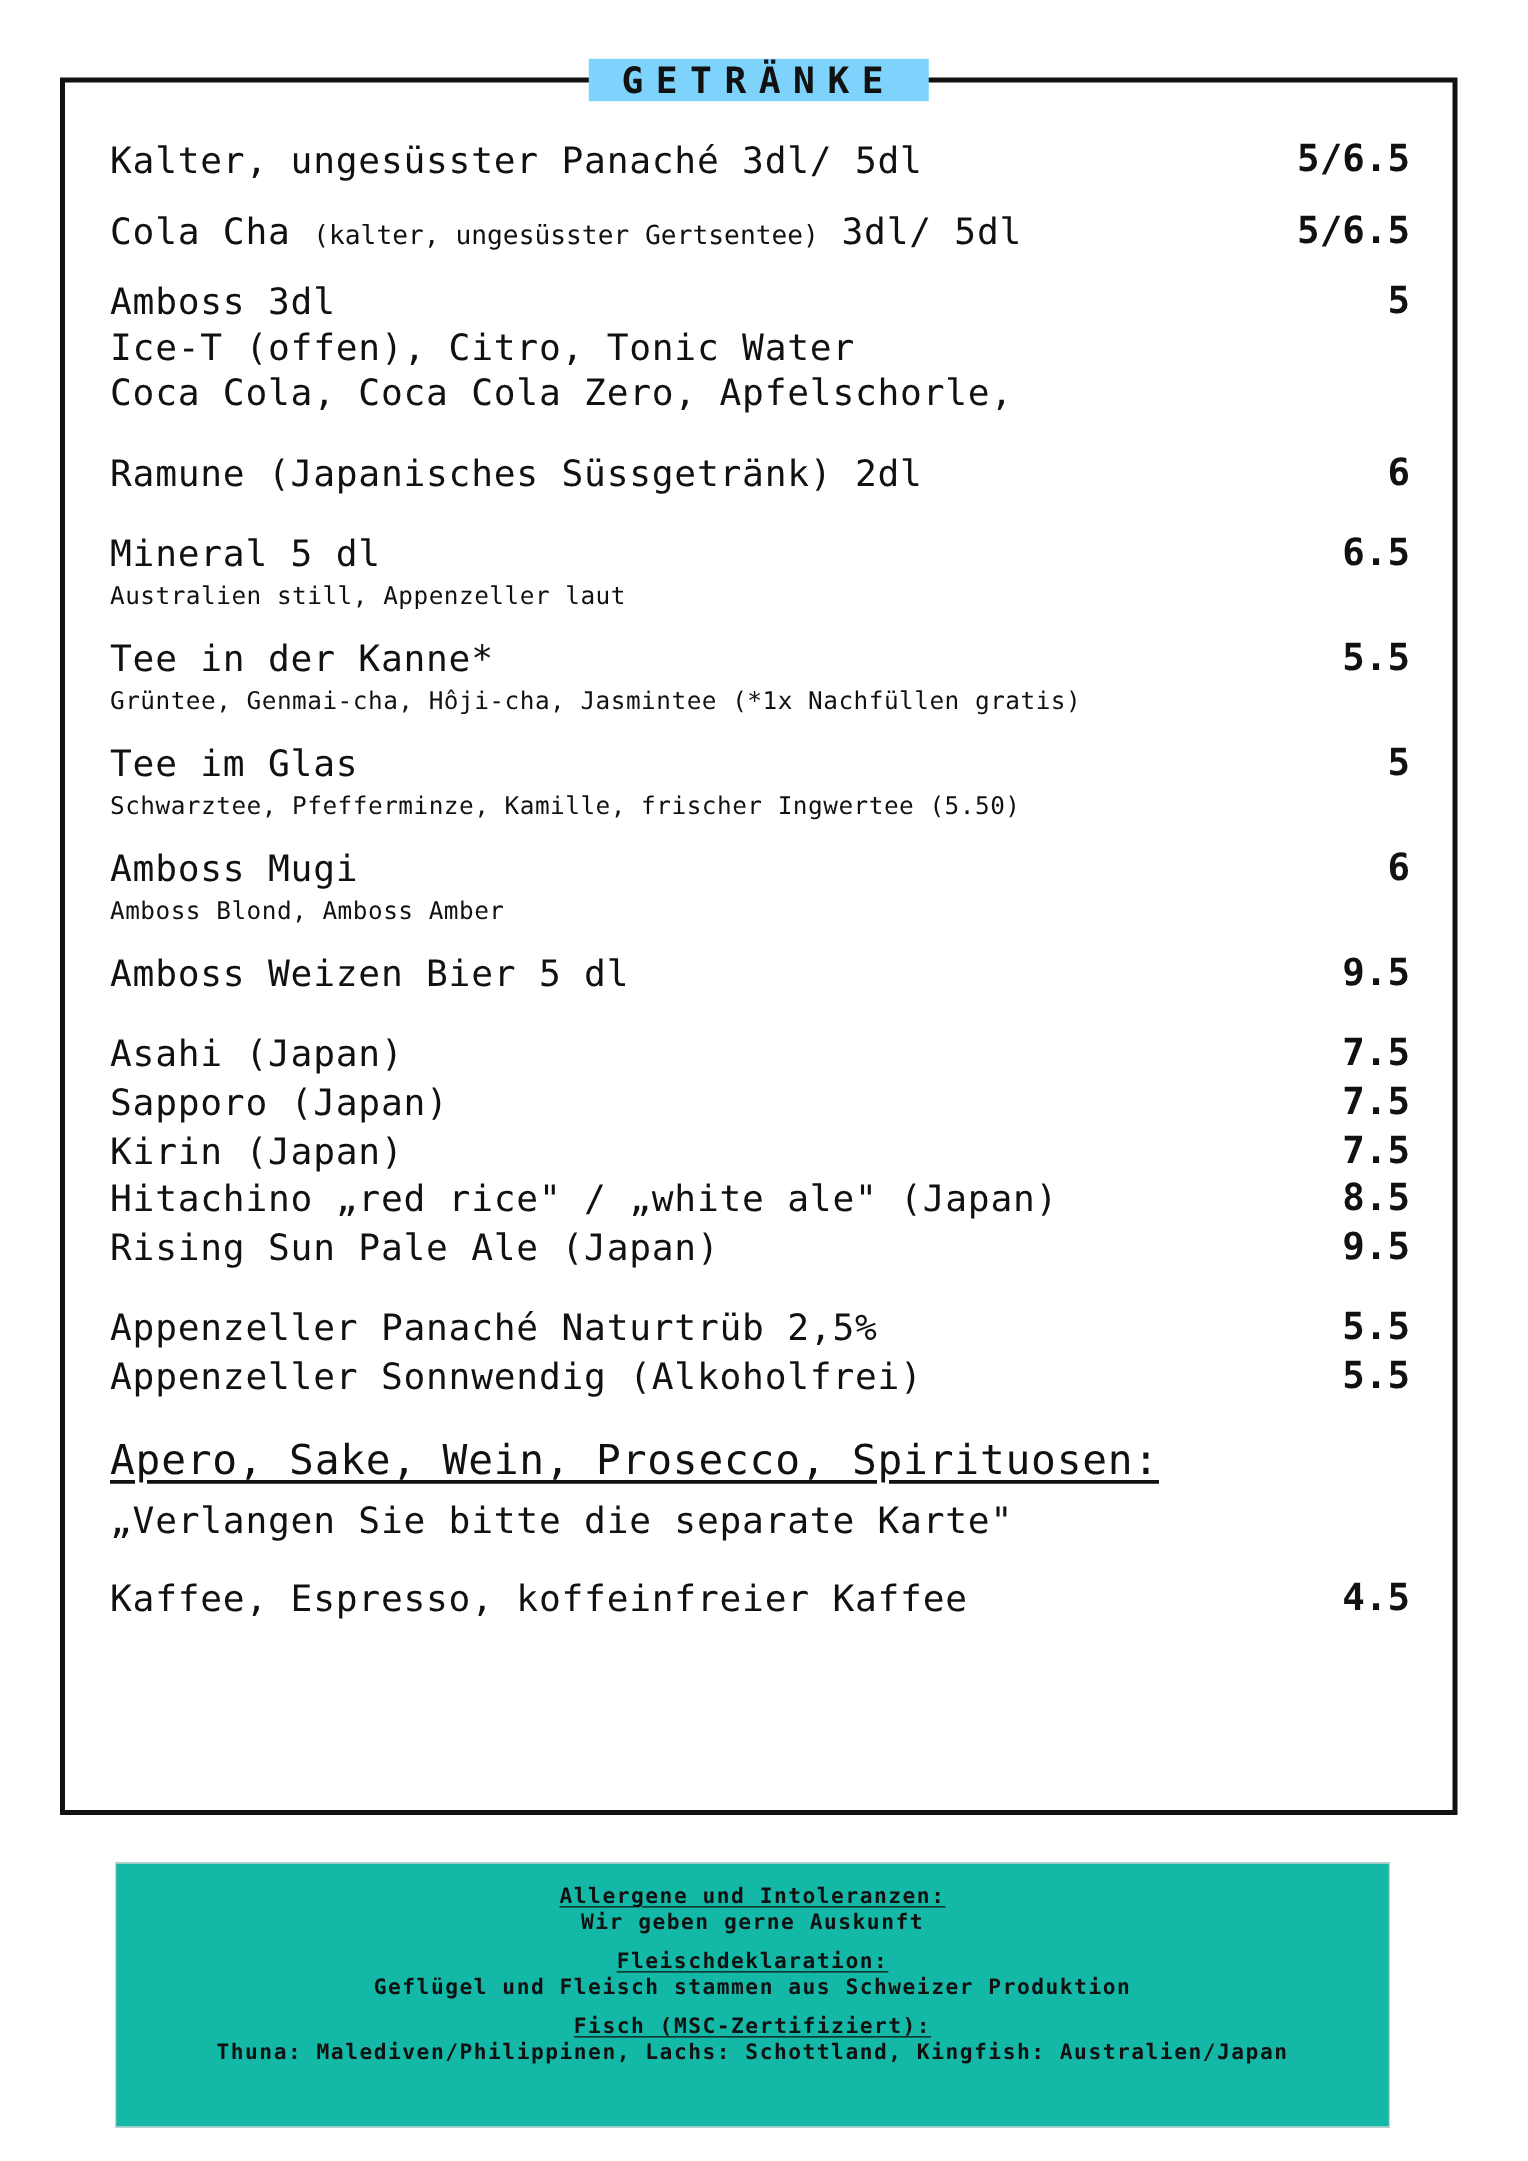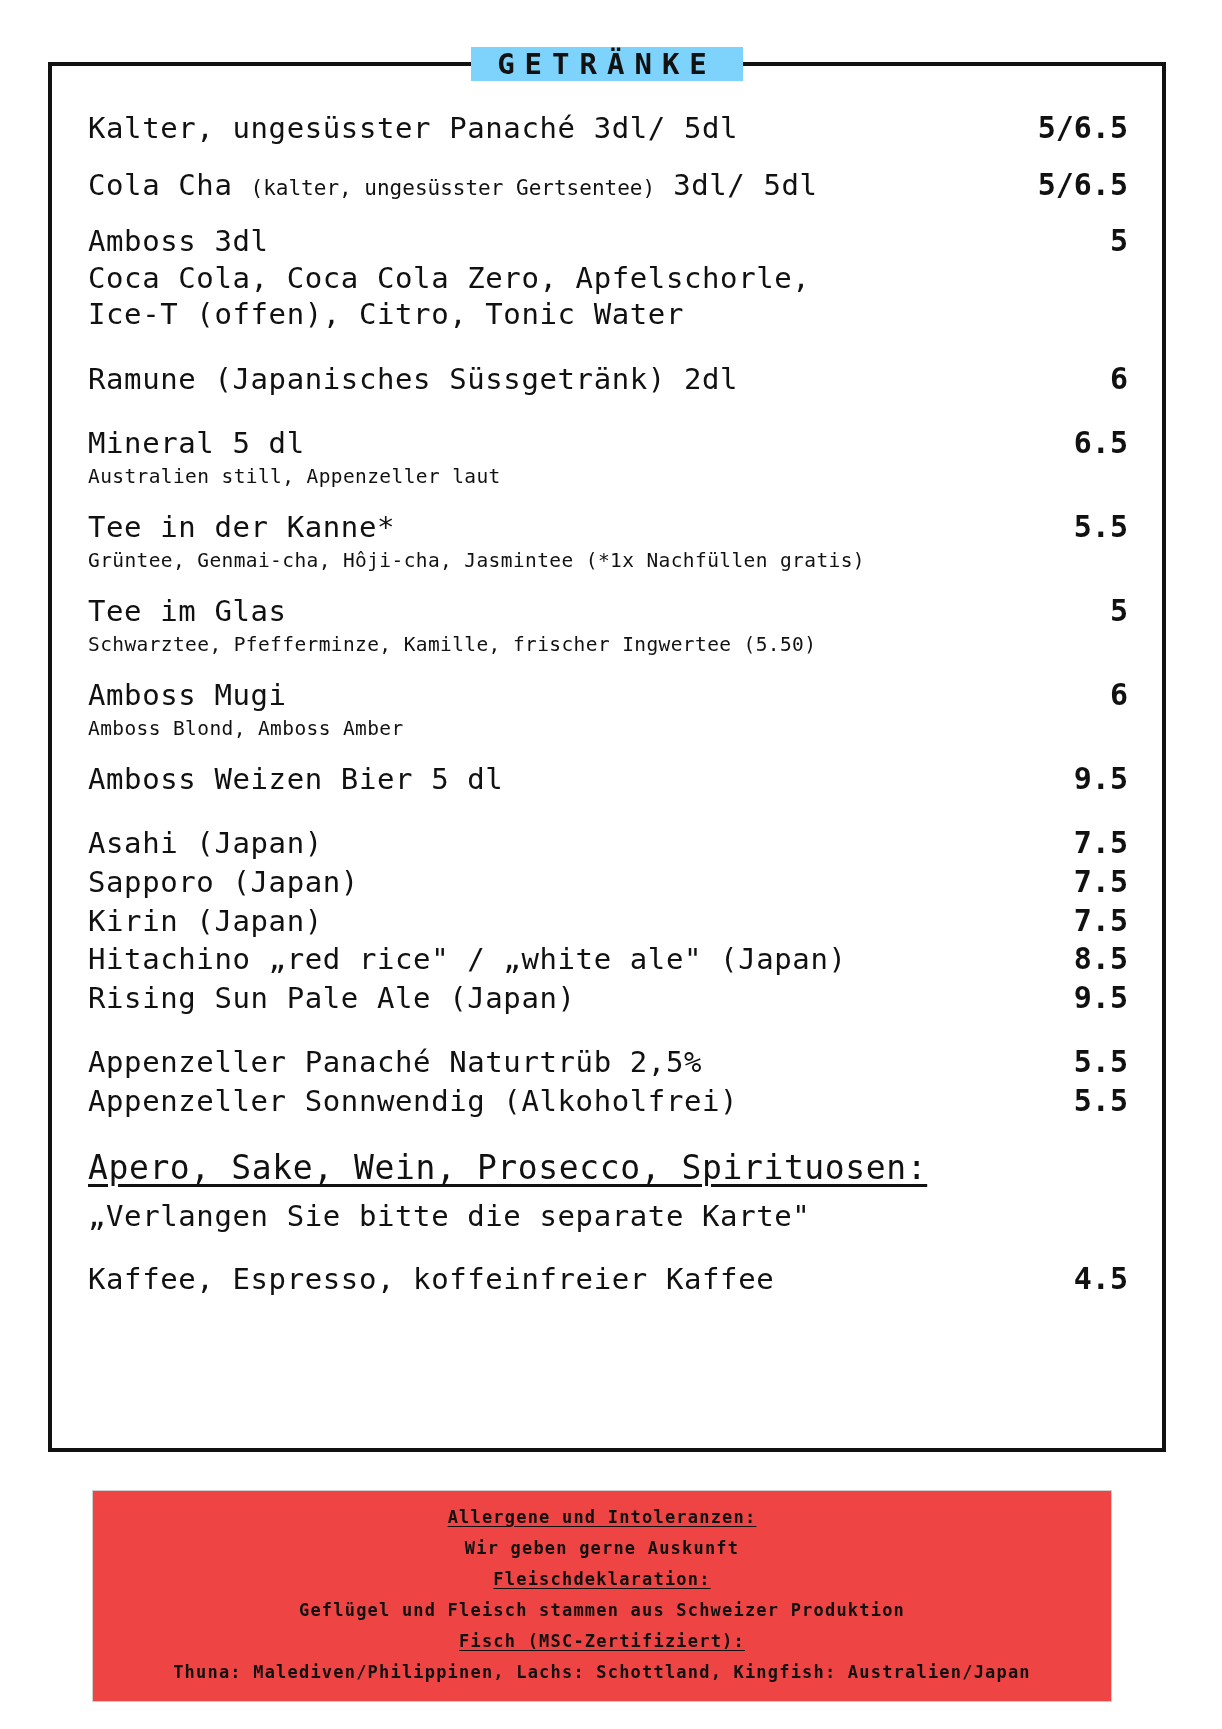--- a/index.html
+++ b/index.html
@@ -129,38 +129,38 @@
     margin-top: 12px;
   }
 
   
   .footer {
     position: absolute;
     left: 92px;
     top: 1490px;
     width: 1020px;
     height: 212px;
-    background: #ef4444;
+    background: #14b8a6;
     border: 1px solid #cfcfcf;
     box-sizing: border-box;
     text-align: center;
     padding-top: 16px;
   }
   .footer .fhead {
     font-size: 17px;
     font-weight: 700;
     letter-spacing: 1.2px;
     text-decoration: underline;
     text-underline-offset: 3px;
   }
   .footer .ftext {
     font-size: 17px;
     font-weight: 700;
     letter-spacing: 1.2px;
-    margin-top: 11px;
+    margin-top: 1px;
     margin-bottom: 11px;
   }
 </style>
 </head>
 <body>
 
 <div class="page">
 
   <div class="menu-frame"></div>
 
@@ -186,22 +186,22 @@
         <div class="name"><span>Cola Cha</span> <span class="inline-sub">(kalter, ungesüsster Gertsentee)</span> <span>3dl/ 5dl</span></div>
       </div>
       <div class="price">5/6.5</div>
     </div>
 
     <div class="gap-md"></div>
 
     <div class="row">
       <div class="left">
         <div class="name">Amboss 3dl</div>
+        <div class="extra-line">Ice-T (offen), Citro, Tonic Water</div>
         <div class="extra-line">Coca Cola, Coca Cola Zero, Apfelschorle,</div>
-        <div class="extra-line">Ice-T (offen), Citro, Tonic Water</div>
       </div>
       <div class="price">5</div>
     </div>
 
     <div class="gap-lg"></div>
 
     <div class="row">
       <div class="left">
         <div class="name">Ramune (Japanisches Süssgetränk) 2dl</div>
       </div>

